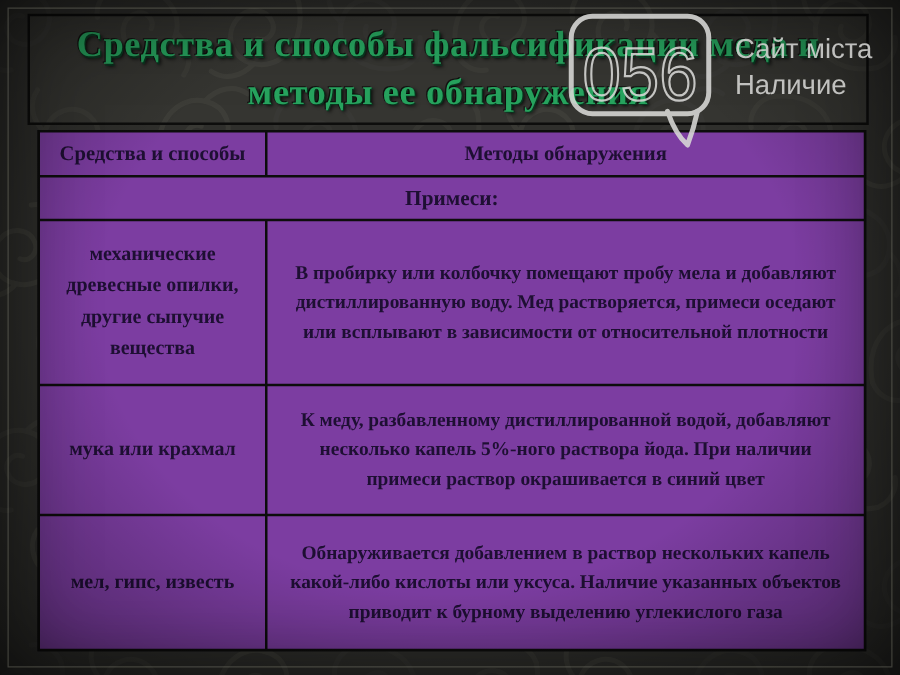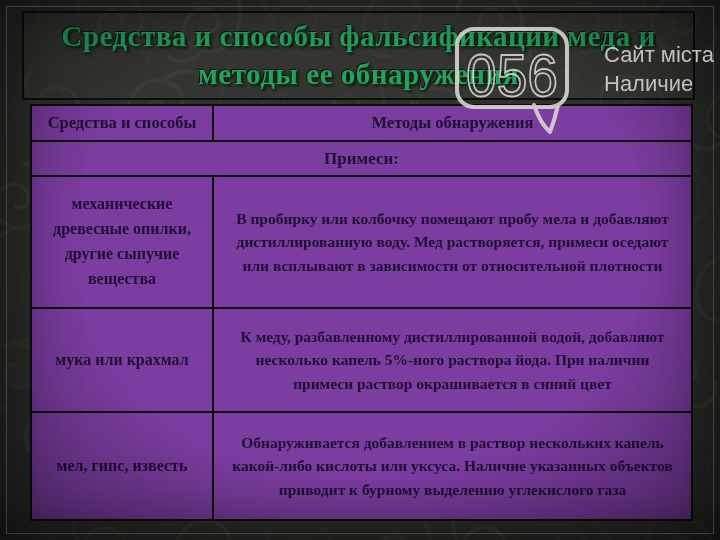--- a/index.html
+++ b/index.html
@@ -50,28 +50,28 @@
     display:flex;align-items:center;justify-content:center;
     text-align:center;color:#1e0f33;font-weight:bold;
     padding:2px 8px;box-sizing:border-box;
   }
   .cell.hdr{font-size:16.5px;}
   .cell.section{grid-column:1 / 3;font-size:17px;}
   .cell.means{font-size:16px;line-height:1.55;padding:2px 14px;}
   .cell.method{font-size:15.5px;line-height:1.52;padding:2px 10px;}
   
   .logo{
-    position:absolute;left:450px;top:20px;width:270px;height:135px;
+    position:absolute;left:450px;top:4px;width:270px;height:135px;
     opacity:0.88;pointer-events:none;
   }
   .logo svg{position:absolute;left:0;top:0;}
   .logo .caption{
     position:absolute;left:138px;top:20px;
     font-family:"Liberation Sans", sans-serif;
-    font-size:22px;line-height:1.32;color:#d6d6d4;font-weight:normal;margin-left:16px;
+    font-size:22px;line-height:1.32;color:#d6d6d4;font-weight:normal;
   }
 </style>
 </head>
 <body>
 
 <div class="slide">
 
   <svg id="bg-pattern" viewBox="0 0 720 540" xmlns="http://www.w3.org/2000/svg">
     <rect x="0" y="0" width="720" height="540" fill="#2f2f2c"></rect>
     <defs>

